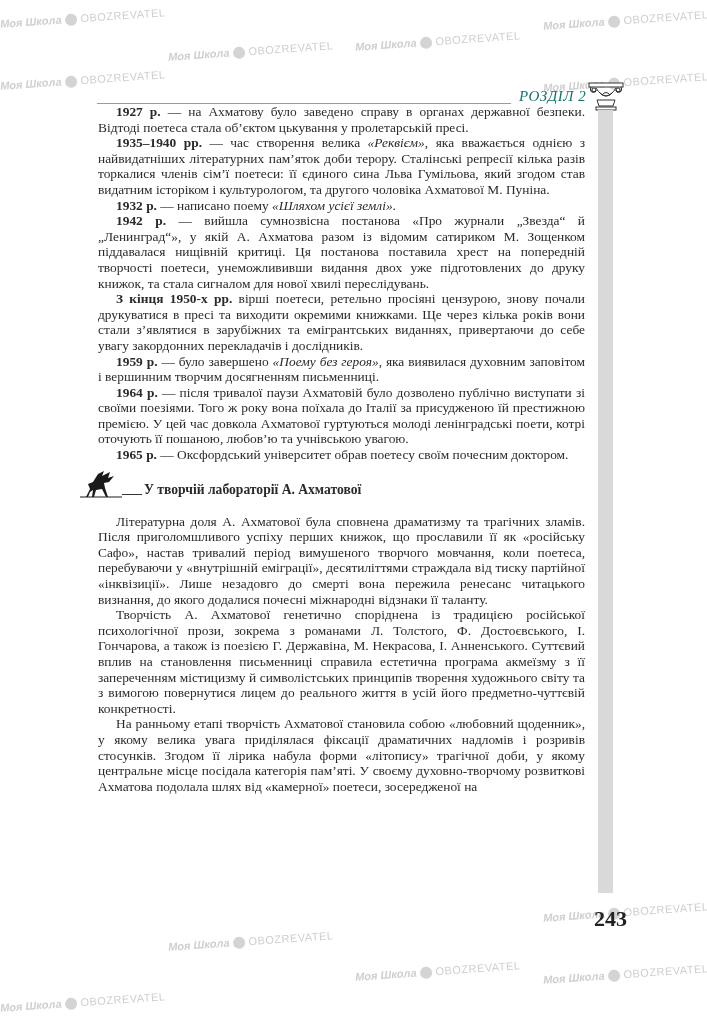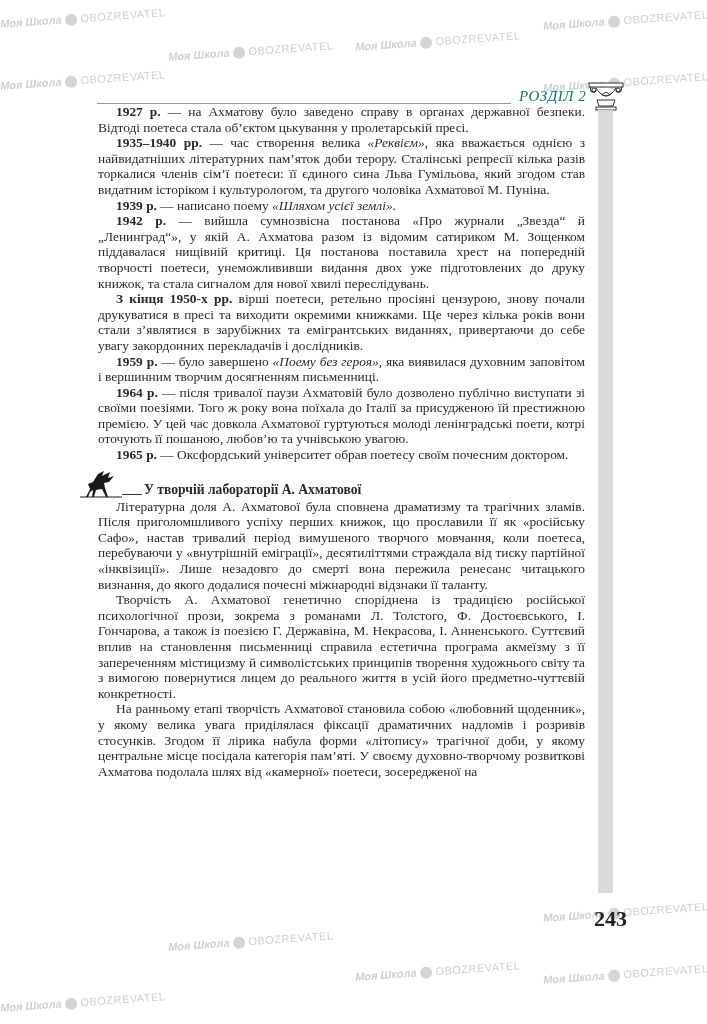--- a/index.html
+++ b/index.html
@@ -26,21 +26,21 @@
   .column-shaft { position: absolute; left: 598px; top: 110px; width: 15px; height: 783px; background: #d9d9d9; }
 
   .content {
     position: absolute; left: 98px; top: 104px; width: 487px;
     font-size: 13.4px; line-height: 15.6px; text-align: justify; z-index: 1;
   }
   .content p { margin: 0; text-indent: 18px; }
   .content b { font-weight: bold; }
   .content i { font-style: italic; }
 
-  .section-heading { display: flex; align-items: flex-end; margin: 7px 0 1px 0; height: 28px; }
+  .section-heading { display: flex; align-items: flex-end; margin: 7px 0 16px 0; height: 28px; }
   .pegasus { width: 42px; height: 28px; margin-left: -18px; }
   .heading-rule { width: 20px; height: 1px; background: #333; margin-bottom: 3px; }
   .heading-text { font-weight: bold; font-size: 13.6px; margin-left: 2px; }
 
   .page-number {
     position: absolute; left: 594px; top: 906px; font-size: 22px; font-weight: bold; color: #222; text-align: center;
   }
 </style>
 </head>
 <body>
@@ -66,21 +66,21 @@
   <circle cx="7" cy="8" r="2" fill="none" stroke="#333"></circle>
   <circle cx="31" cy="8" r="2" fill="none" stroke="#333"></circle>
   <path d="M10 18 L28 18 L26 24 L12 24 Z" fill="#fff" stroke="#333" stroke-width="1"></path>
   <rect x="9" y="25" width="20" height="3" fill="#fff" stroke="#333" stroke-width="1"></rect>
 </svg>
 <div class="column-shaft"></div>
 
 <div class="content">
   <p><b>1927 р.</b><span> — на Ахматову було заведено справу в органах державної безпеки. Відтоді поетеса стала об’єктом цькування у пролетарській пресі.</span></p>
   <p><b>1935–1940 рр.</b><span> — час створення велика </span><i>«Реквієм»</i><span>, яка вважається однією з найвидатніших літературних пам’яток доби терору. Сталінські репресії кілька разів торкалися членів сім’ї поетеси: її єдиного сина Льва Гумільова, який згодом став видатним історіком і культурологом, та другого чоловіка Ахматової М. Пуніна.</span></p>
-  <p><b>1939 р.</b><span> — написано поему </span><i>«Шляхом усієї землі»</i><span>.</span></p>
+  <p><b>1932 р.</b><span> — написано поему </span><i>«Шляхом усієї землі»</i><span>.</span></p>
   <p><b>1942 р.</b><span> — вийшла сумнозвісна постанова «Про журнали „Звезда“ й „Ленинград“», у якій А. Ахматова разом із відомим сатириком М. Зощенком піддавалася нищівній критиці. Ця постанова поставила хрест на попередній творчості поетеси, унеможлививши видання двох уже підготовлених до друку книжок, та стала сигналом для нової хвилі переслідувань.</span></p>
   <p><b>З кінця 1950-х рр.</b><span> вірші поетеси, ретельно просіяні цензурою, знову почали друкуватися в пресі та виходити окремими книжками. Ще через кілька років вони стали з’являтися в зарубіжних та емігрантських виданнях, привертаючи до себе увагу закордонних перекладачів і дослідників.</span></p>
   <p><b>1959 р.</b><span> — було завершено </span><i>«Поему без героя»</i><span>, яка виявилася духовним заповітом і вершинним творчим досягненням письменниці.</span></p>
   <p><b>1964 р.</b><span> — після тривалої паузи Ахматовій було дозволено публічно виступати зі своїми поезіями. Того ж року вона поїхала до Італії за присудженою їй престижною премією. У цей час довкола Ахматової гуртуються молоді ленінградські поети, котрі оточують її пошаною, любов’ю та учнівською увагою.</span></p>
   <p><b>1965 р.</b><span> — Оксфордський університет обрав поетесу своїм почесним доктором.</span></p>
 
   <div class="section-heading">
     <svg class="pegasus" viewBox="0 0 42 28">
       <path d="M6 27 L10 19 L8 14 L13 12 L18 4 L24 1 L22 6 L30 2 L28 8 L34 6 L29 12 L24 13 L25 18 L28 27 L26 27 L22 19 L16 20 L14 27 L12 27 L13 20 L10 22 L8 27 Z" fill="#1a1a1a"></path>
       <line x1="0" y1="27" x2="42" y2="27" stroke="#1a1a1a" stroke-width="1"></line>

